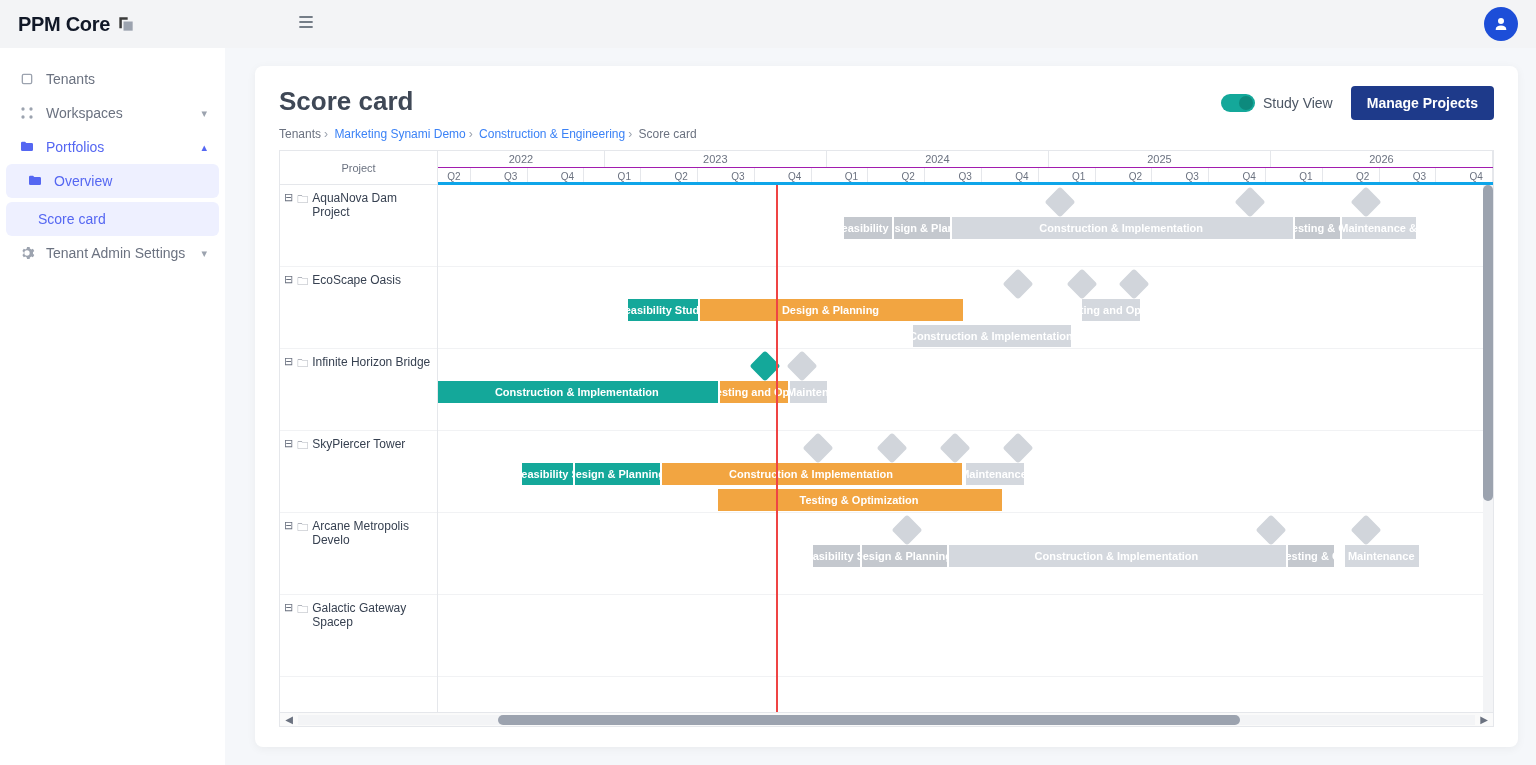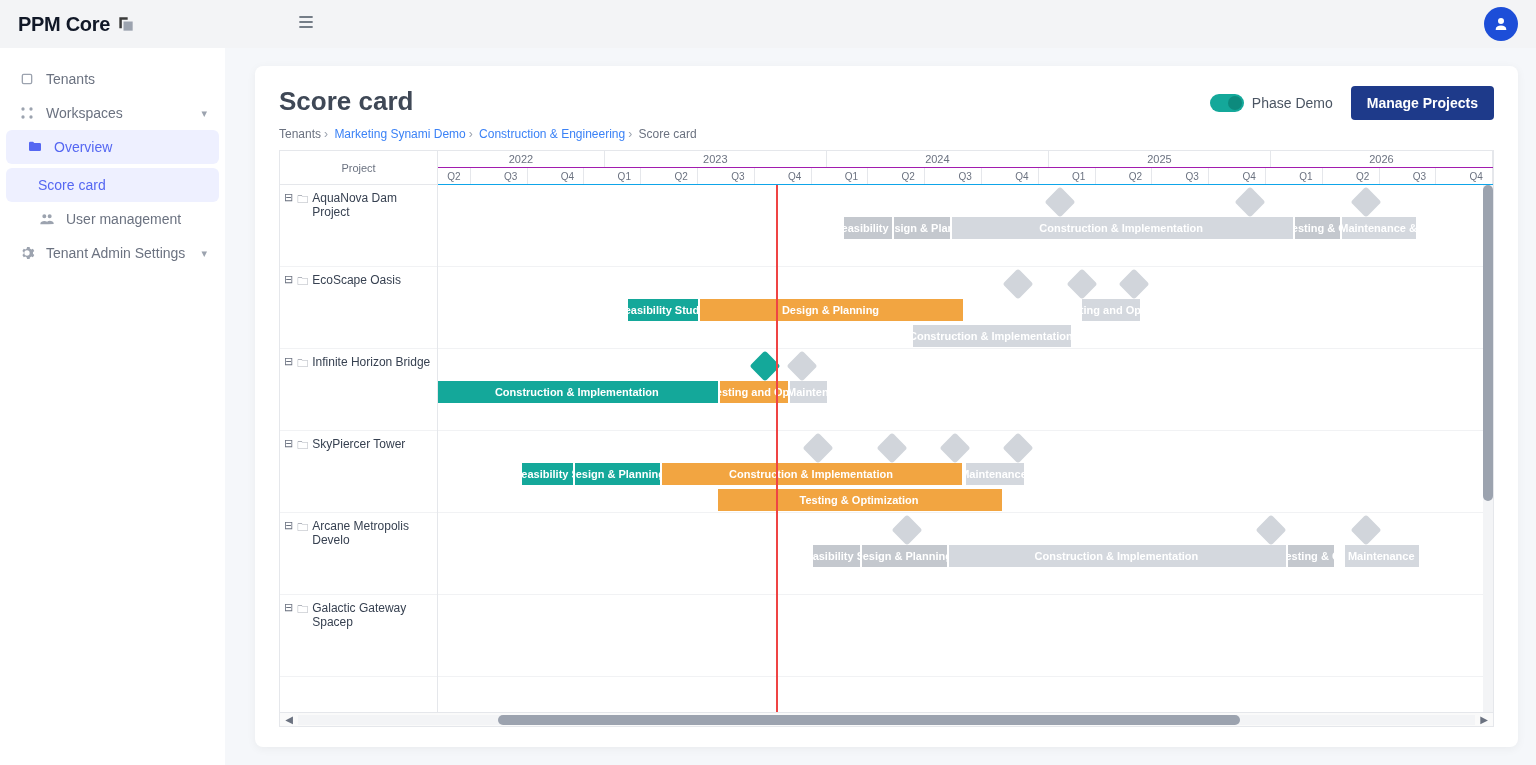--- a/index.html
+++ b/index.html
@@ -54,21 +54,21 @@
   .toggle-label{font-size:14px;color:#4b5563;}
   .manage-btn{background:var(--blue-btn);color:#fff;border:none;padding:9px 16px;border-radius:4px;font-size:14px;font-weight:600;cursor:pointer;}
 
   
   .gantt-wrap{margin-top:9px;border:1px solid #e5e7eb;flex:1;display:flex;flex-direction:column;min-height:0;}
   .gantt-header{display:flex;font-size:11px;color:#6b7280;}
   .gh-left{width:158px;border-right:1px solid #e5e7eb;display:flex;align-items:center;justify-content:center;height:34px;border-bottom:1px solid #e5e7eb;}
   .gh-right{flex:1;min-width:0;}
   .year-row{display:flex;height:17px;border-bottom:1px solid #a21caf;}
   .year-cell{flex:1;border-right:1px solid #e5e7eb;text-align:center;line-height:17px;}
-  .q-row{display:flex;height:17px;border-bottom:1px solid #0ea5e9;gap:24px;}
+  .q-row{display:flex;height:17px;border-bottom:3px solid #0ea5e9;gap:24px;}
   .q-cell{flex:1;border-right:1px solid #e5e7eb;text-align:center;line-height:17px;font-size:10px;}
 
   .gantt-body{flex:1;display:flex;min-height:0;position:relative;overflow:hidden;}
   .gb-left{width:158px;border-right:1px solid #e5e7eb;}
   .prj-row{height:82px;border-bottom:1px solid #f1f2f4;padding:6px 4px;font-size:12px;color:#374151;display:flex;align-items:flex-start;gap:4px;}
   .prj-row .tree-ico{font-size:11px;color:#6b7280;}
 
   .gb-right{flex:1;position:relative;min-width:0;}
   .gb-right-inner{position:absolute;inset:0;}
   .lane{height:82px;border-bottom:1px solid #f1f2f4;position:relative;}
@@ -134,38 +134,39 @@
           <svg width="16" height="16" viewBox="0 0 24 24">
             <circle cx="6" cy="6" r="2.5" fill="currentColor"></circle>
             <circle cx="18" cy="6" r="2.5" fill="currentColor"></circle>
             <circle cx="6" cy="18" r="2.5" fill="currentColor"></circle>
             <circle cx="18" cy="18" r="2.5" fill="currentColor"></circle>
           </svg>
         </span>
       <span>Workspaces</span>
       <span class="nav-caret">▾</span>
     </div>
+    <div class="nav-item active-parent">
+      <span class="ico">
+          <svg width="16" height="16" viewBox="0 0 24 24">
+            <path fill="currentColor" d="M3 6a2 2 0 012-2h4l2 2h8a2 2 0 012 2v8a2 2 0 01-2 2H5a2 2 0 01-2-2z"></path>
+          </svg>
+        </span>
+      <span>Portfolios</span>
+      <span class="nav-caret" style="color:#5567f2">▴</span>
+    </div>
     <div class="nav-item level2 selected-row">
       <span class="ico">
           <svg width="16" height="16" viewBox="0 0 24 24">
             <path fill="currentColor" d="M3 6a2 2 0 012-2h4l2 2h8a2 2 0 012 2v8a2 2 0 01-2 2H5a2 2 0 01-2-2z"></path>
           </svg>
         </span>
       <span>Overview</span>
     </div>
     <div class="nav-item level2 sub-selected">
       <span>Score card</span>
-    </div>
-    <div class="nav-item level2">
-      <span class="ico">
-          <svg width="16" height="16" viewBox="0 0 24 24">
-            <path fill="currentColor" d="M8 11a3 3 0 100-6 3 3 0 000 6zm8 0a3 3 0 100-6 3 3 0 000 6zM2 19c0-2.5 3-4 6-4s6 1.5 6 4v1H2zm12 1v-1c0-1.3-.7-2.4-1.8-3.2C13.5 15 15 14.5 16 14.5c3 0 6 1.5 6 4v1z"></path>
-          </svg>
-        </span>
-      <span>User management</span>
     </div>
     <div class="nav-item">
       <span class="ico">
           <svg width="16" height="16" viewBox="0 0 24 24">
             <path fill="currentColor" d="M12 8a4 4 0 100 8 4 4 0 000-8zm9 4a7.9 7.9 0 01-.1 1.3l2 1.6-2 3.4-2.4-.9a8 8 0 01-2.2 1.3L16 21h-4l-.3-2.3a8 8 0 01-2.2-1.3l-2.4.9-2-3.4 2-1.6A7.9 7.9 0 017 12c0-.4 0-.9.1-1.3l-2-1.6 2-3.4 2.4.9A8 8 0 0111.7 5.3L12 3h4l.3 2.3a8 8 0 012.2 1.3l2.4-.9 2 3.4-2 1.6c.1.4.1.9.1 1.3z"></path>
           </svg>
         </span>
       <span>Tenant Admin Settings</span>
       <span class="nav-caret">▾</span>
     </div>
@@ -179,21 +180,21 @@
           <div class="breadcrumb">
             <span>Tenants</span><span class="sep">›</span>
             <a href="#">Marketing Synami Demo</a><span class="sep">›</span>
             <a href="#">Construction &amp; Engineering</a><span class="sep">›</span>
             <span>Score card</span>
           </div>
         </div>
         <div class="head-right">
           <div style="display:flex;align-items:center;gap:8px;">
             <div class="toggle"></div>
-            <span class="toggle-label">Phase Demo</span>
+            <span class="toggle-label">Study View</span>
           </div>
           <button class="manage-btn">Manage Projects</button>
         </div>
       </div>
 
       <div class="gantt-wrap">
         <div class="gantt-header">
           <div class="gh-left">Project</div>
           <div class="gh-right">
             <div class="year-row" id="yearRow">

